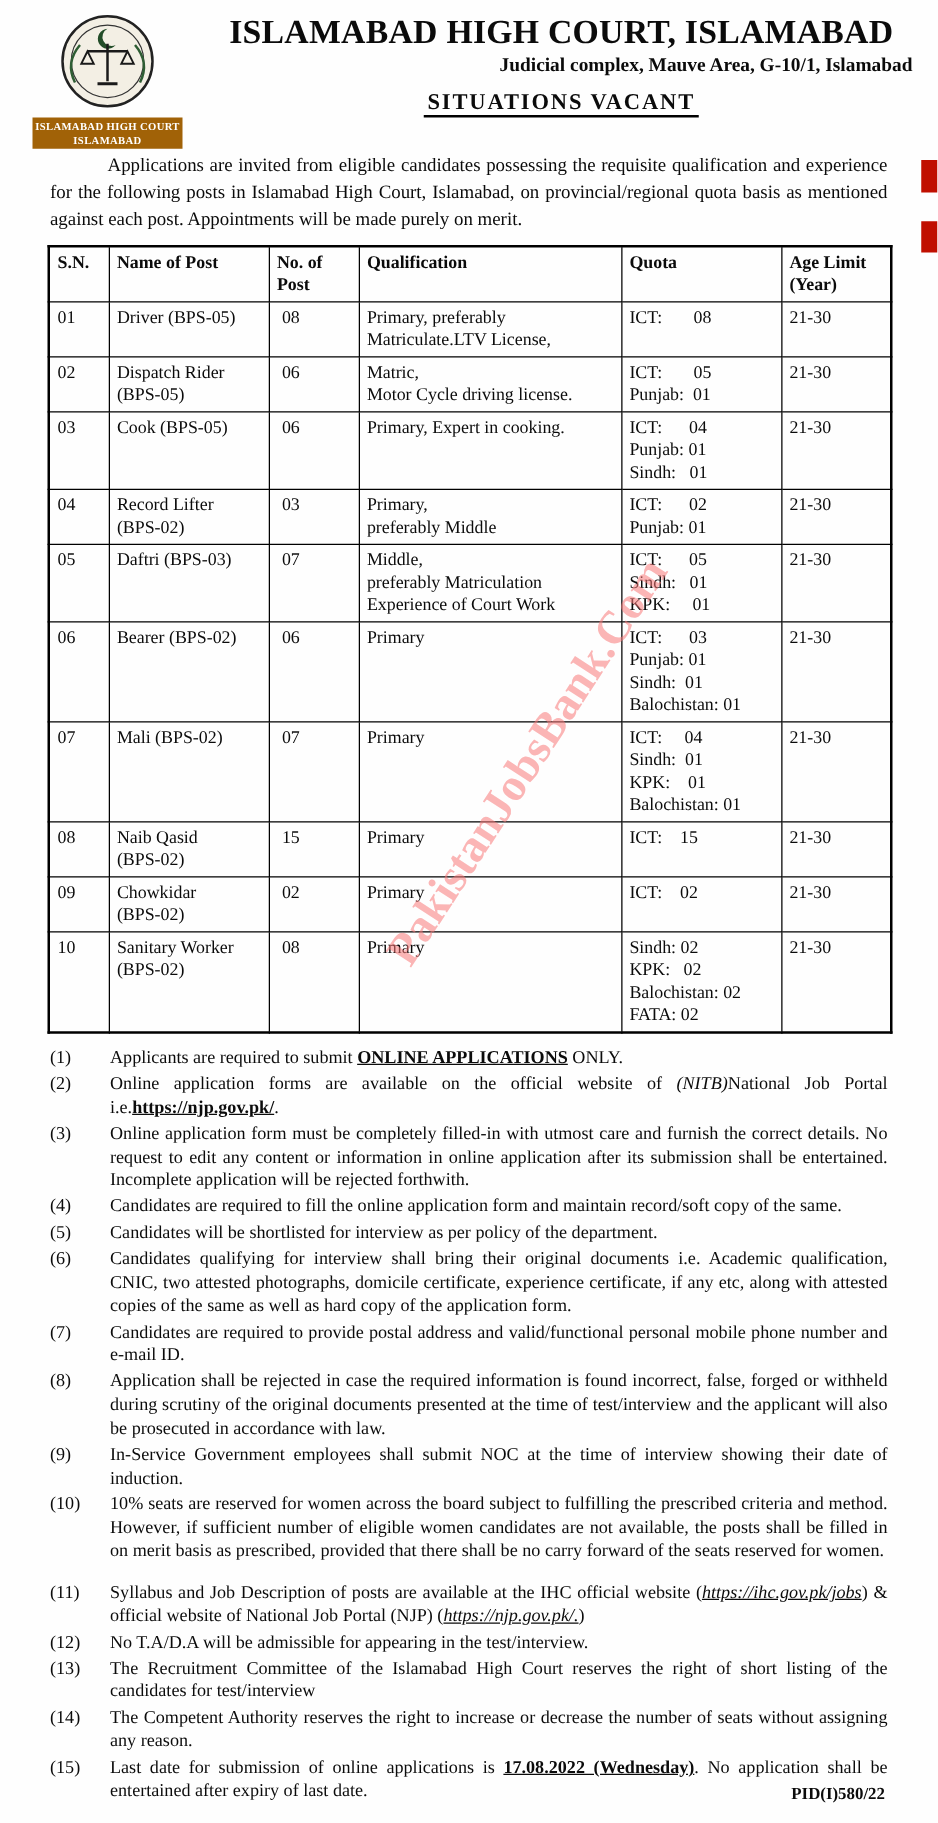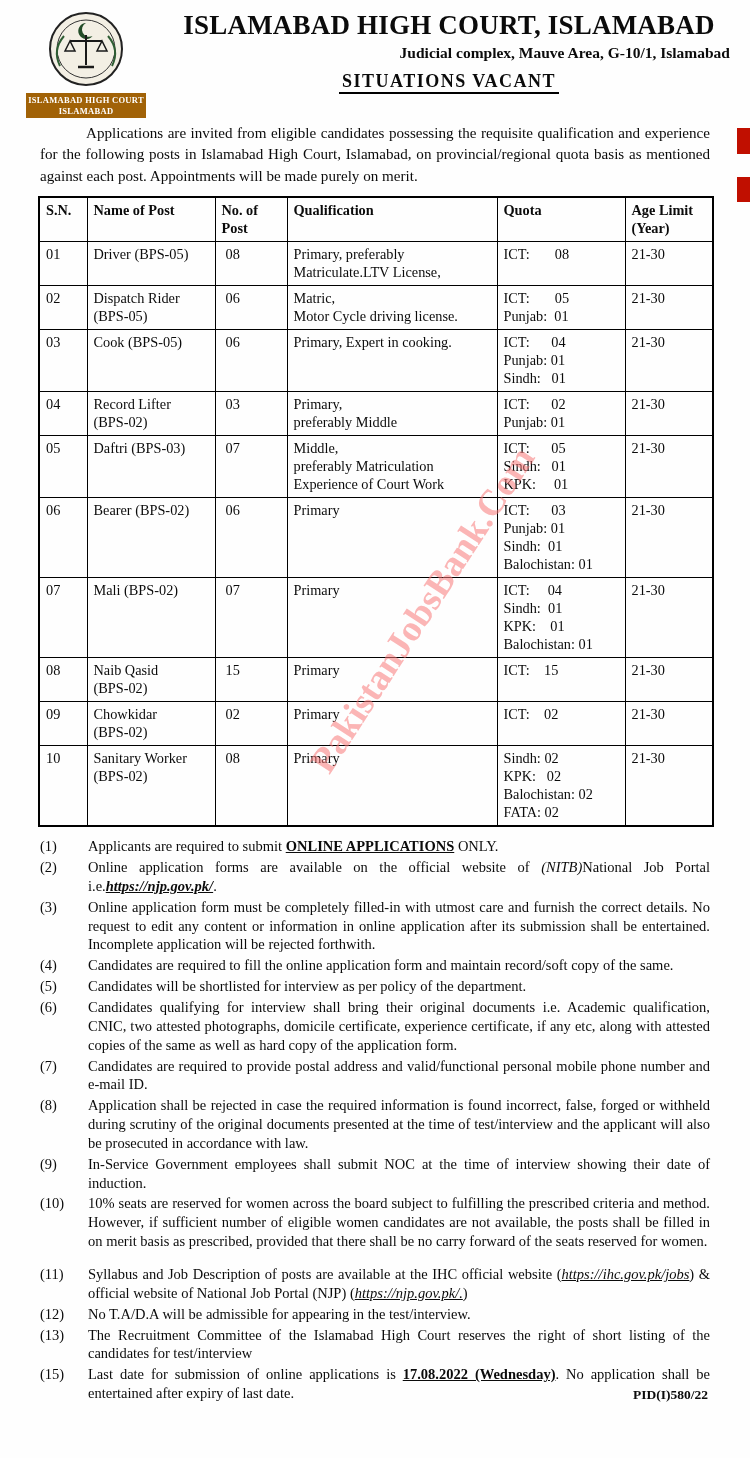--- a/index.html
+++ b/index.html
@@ -58,21 +58,21 @@
 
   
   .hta { margin:10px 40px 0; }
   .hta-heading { font-weight:bold; font-size:15.5px; text-decoration:underline; margin-bottom:5px; }
   .hta-item { display:flex; margin-bottom:2px; font-size:14.5px; line-height:1.3; }
   .hta-item.gap-before { margin-top:14px; }
   .hta-num { flex:0 0 48px; }
   .hta-text { flex:1; text-align:justify; }
   .bu  { font-weight:bold; text-decoration:underline; }
   .bi  { font-weight:normal; font-style:italic;margin-top:14px; }
-  .biu { font-weight:bold; font-style:italic; text-decoration:underline; }
+  .biu { font-weight:bold; text-decoration:underline; }
   .iu  { font-style:italic; text-decoration:underline; }
 
   .pid-line {
     text-align:right; margin:-18px 42px 2px 0;
     font-size:13.5px; font-weight:bold;
   }
 
   
   .watermark {
     position:absolute; left:212px; top:588px; width:420px;
@@ -315,20 +315,24 @@
     <div class="hta-item">
       <span class="hta-num">(12)</span>
       <div class="hta-text">No T.A/D.A will be admissible for appearing in the test/interview.</div>
     </div>
 
     <div class="hta-item">
       <span class="hta-num">(13)</span>
       <div class="hta-text">The Recruitment Committee of the Islamabad High Court reserves the right of short listing of the candidates for test/interview</div>
     </div>
 
+    <div class="hta-item">
+      <span class="hta-num">(14)</span>
+      <div class="hta-text">The Competent Authority reserves the right to increase or decrease the number of seats without assigning any reason.</div>
+    </div>
 
     <div class="hta-item">
       <span class="hta-num">(15)</span>
       <div class="hta-text"><span>Last date for submission of online applications is </span><span class="bu">17.08.2022 (Wednesday)</span><span>. No application shall be entertained after expiry of last date.</span></div>
     </div>
   </div>
 
   <div class="pid-line">PID(I)580/22</div>
 
 </div>

